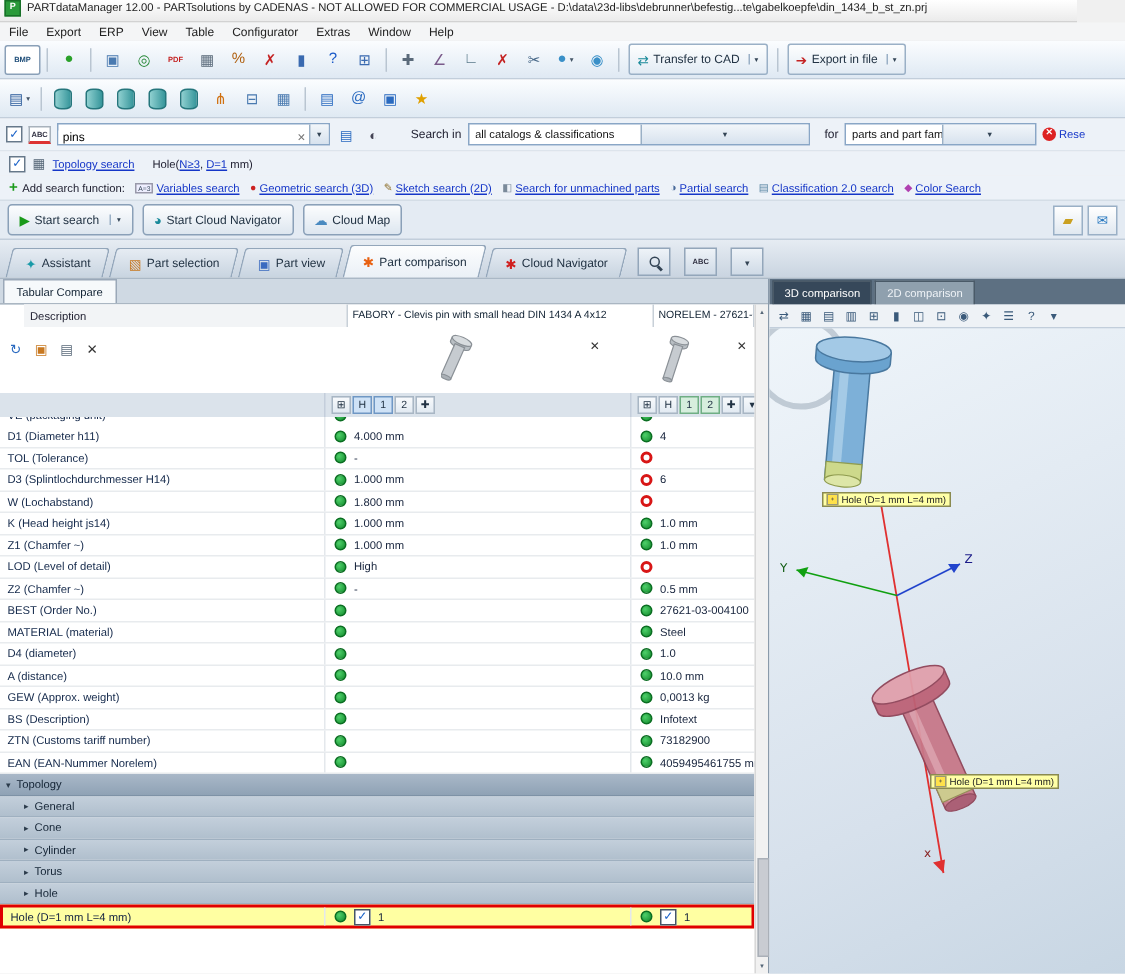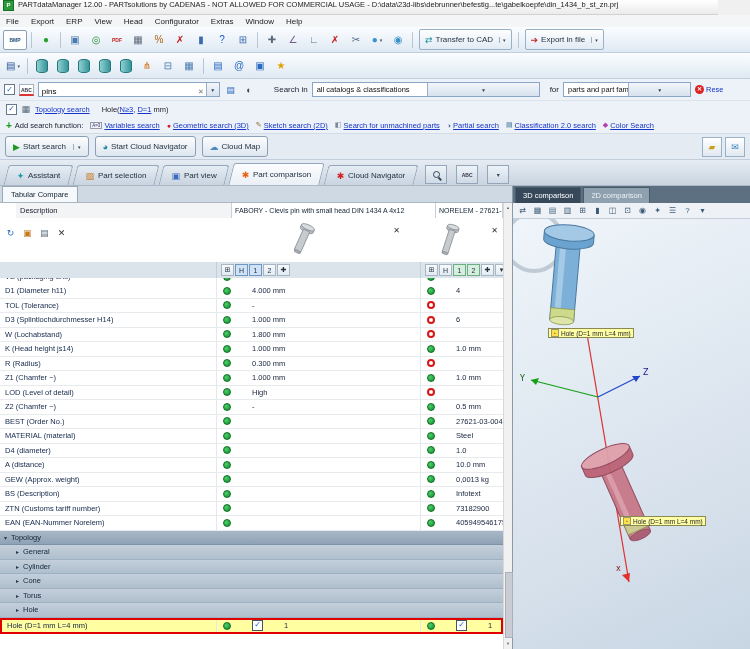--- a/index.html
+++ b/index.html
@@ -113,21 +113,21 @@
     border-bottom:1px solid #bac6d2;display:grid;grid-template-columns:216px 204px 1fr}
   .mh{display:flex;align-items:center;gap:1px;padding-left:4px;border-left:1px solid #c4cedb}
   .mhb{width:13px;height:12px;border:1px solid #a8b6c4;background:linear-gradient(#f8fafc,#e2eaf2);
     font-size:7px;display:flex;align-items:center;justify-content:center;color:#234;box-sizing:border-box}
   .mhb.on{background:#cfe2f6;border-color:#6f97c4}
   .mhb.on2{background:#d6eedd;border-color:#6fae84}
   .rows{position:absolute;top:92px;left:0;right:9px;bottom:0;overflow:hidden;background:#fff}
   .row{display:grid;grid-template-columns:216px 204px 1fr;height:14.5px;border-bottom:1px solid #e8ebee;
     box-sizing:border-box;align-items:center}
   .c-label{padding-left:5px;font-size:7.5px;color:#13284a;white-space:nowrap;overflow:hidden}
-  .c-val{display:flex;align-items:center;gap:21px;padding-left:6px;border-left:1px solid #e4e8ec;height:100%}
+  .c-val{display:flex;align-items:center;gap:5px;padding-left:6px;border-left:1px solid #e4e8ec;height:100%}
   .dot{width:8px;height:8px;border-radius:50%;box-sizing:border-box;flex:none}
   .st-ok{background:radial-gradient(circle at 35% 35%,#4ed06a,#128a2c);border:1px solid #0b6e22}
   .st-missing{background:#fff;border:2px solid #d81616}
   .val{font-size:7.5px;color:#16233c;white-space:nowrap}
   .partial{height:6px;overflow:hidden}
   .partial .row{margin-top:-8px}
   .topo-h{display:flex;align-items:center;gap:4px;height:14.5px;background:linear-gradient(#a9b8c8,#8fa2b5);
     border-bottom:1px solid #7e92a6;padding-left:4px;font-size:7.5px;color:#142435;box-sizing:border-box}
   .topo-s{display:flex;align-items:center;gap:4px;height:14.5px;background:linear-gradient(#c3cfdb,#b0bfcd);
     border-bottom:1px solid #9fb0c0;padding-left:16px;font-size:7.5px;color:#142435;box-sizing:border-box}
@@ -187,21 +187,21 @@
 <div class="abs menubar">
 
     <span class="menu-item">File</span>
 
     <span class="menu-item">Export</span>
 
     <span class="menu-item">ERP</span>
 
     <span class="menu-item">View</span>
 
-    <span class="menu-item">Head</span>
+    <span class="menu-item">Table</span>
 
     <span class="menu-item">Configurator</span>
 
     <span class="menu-item">Extras</span>
 
     <span class="menu-item">Window</span>
 
     <span class="menu-item">Help</span>
 
 </div>
@@ -562,31 +562,20 @@
           <div class="c-val">
             <span class="dot st-ok"></span>
             <span class="val">1.000 mm</span>
           </div>
           <div class="c-val">
             <span class="dot st-ok"></span>
             <span class="val">1.0 mm</span>
           </div>
         </div>
 
-        <div class="row">
-          <div class="c-label">R (Radius)</div>
-          <div class="c-val">
-            <span class="dot st-ok"></span>
-            <span class="val">0.300 mm</span>
-          </div>
-          <div class="c-val">
-            <span class="dot st-missing"></span>
-            <span class="val"></span>
-          </div>
-        </div>
 
         <div class="row">
           <div class="c-label">Z1 (Chamfer ~)</div>
           <div class="c-val">
             <span class="dot st-ok"></span>
             <span class="val">1.000 mm</span>
           </div>
           <div class="c-val">
             <span class="dot st-ok"></span>
             <span class="val">1.0 mm</span>
@@ -718,26 +707,26 @@
         <span>Topology</span>
       </div>
 
         <div class="topo-s">
           <span class="ts-arrow">▸</span>
           <span>General</span>
         </div>
 
         <div class="topo-s">
           <span class="ts-arrow">▸</span>
-          <span>Cylinder</span>
+          <span>Cone</span>
         </div>
 
         <div class="topo-s">
           <span class="ts-arrow">▸</span>
-          <span>Cone</span>
+          <span>Cylinder</span>
         </div>
 
         <div class="topo-s">
           <span class="ts-arrow">▸</span>
           <span>Torus</span>
         </div>
 
         <div class="topo-s">
           <span class="ts-arrow">▸</span>
           <span>Hole</span>

